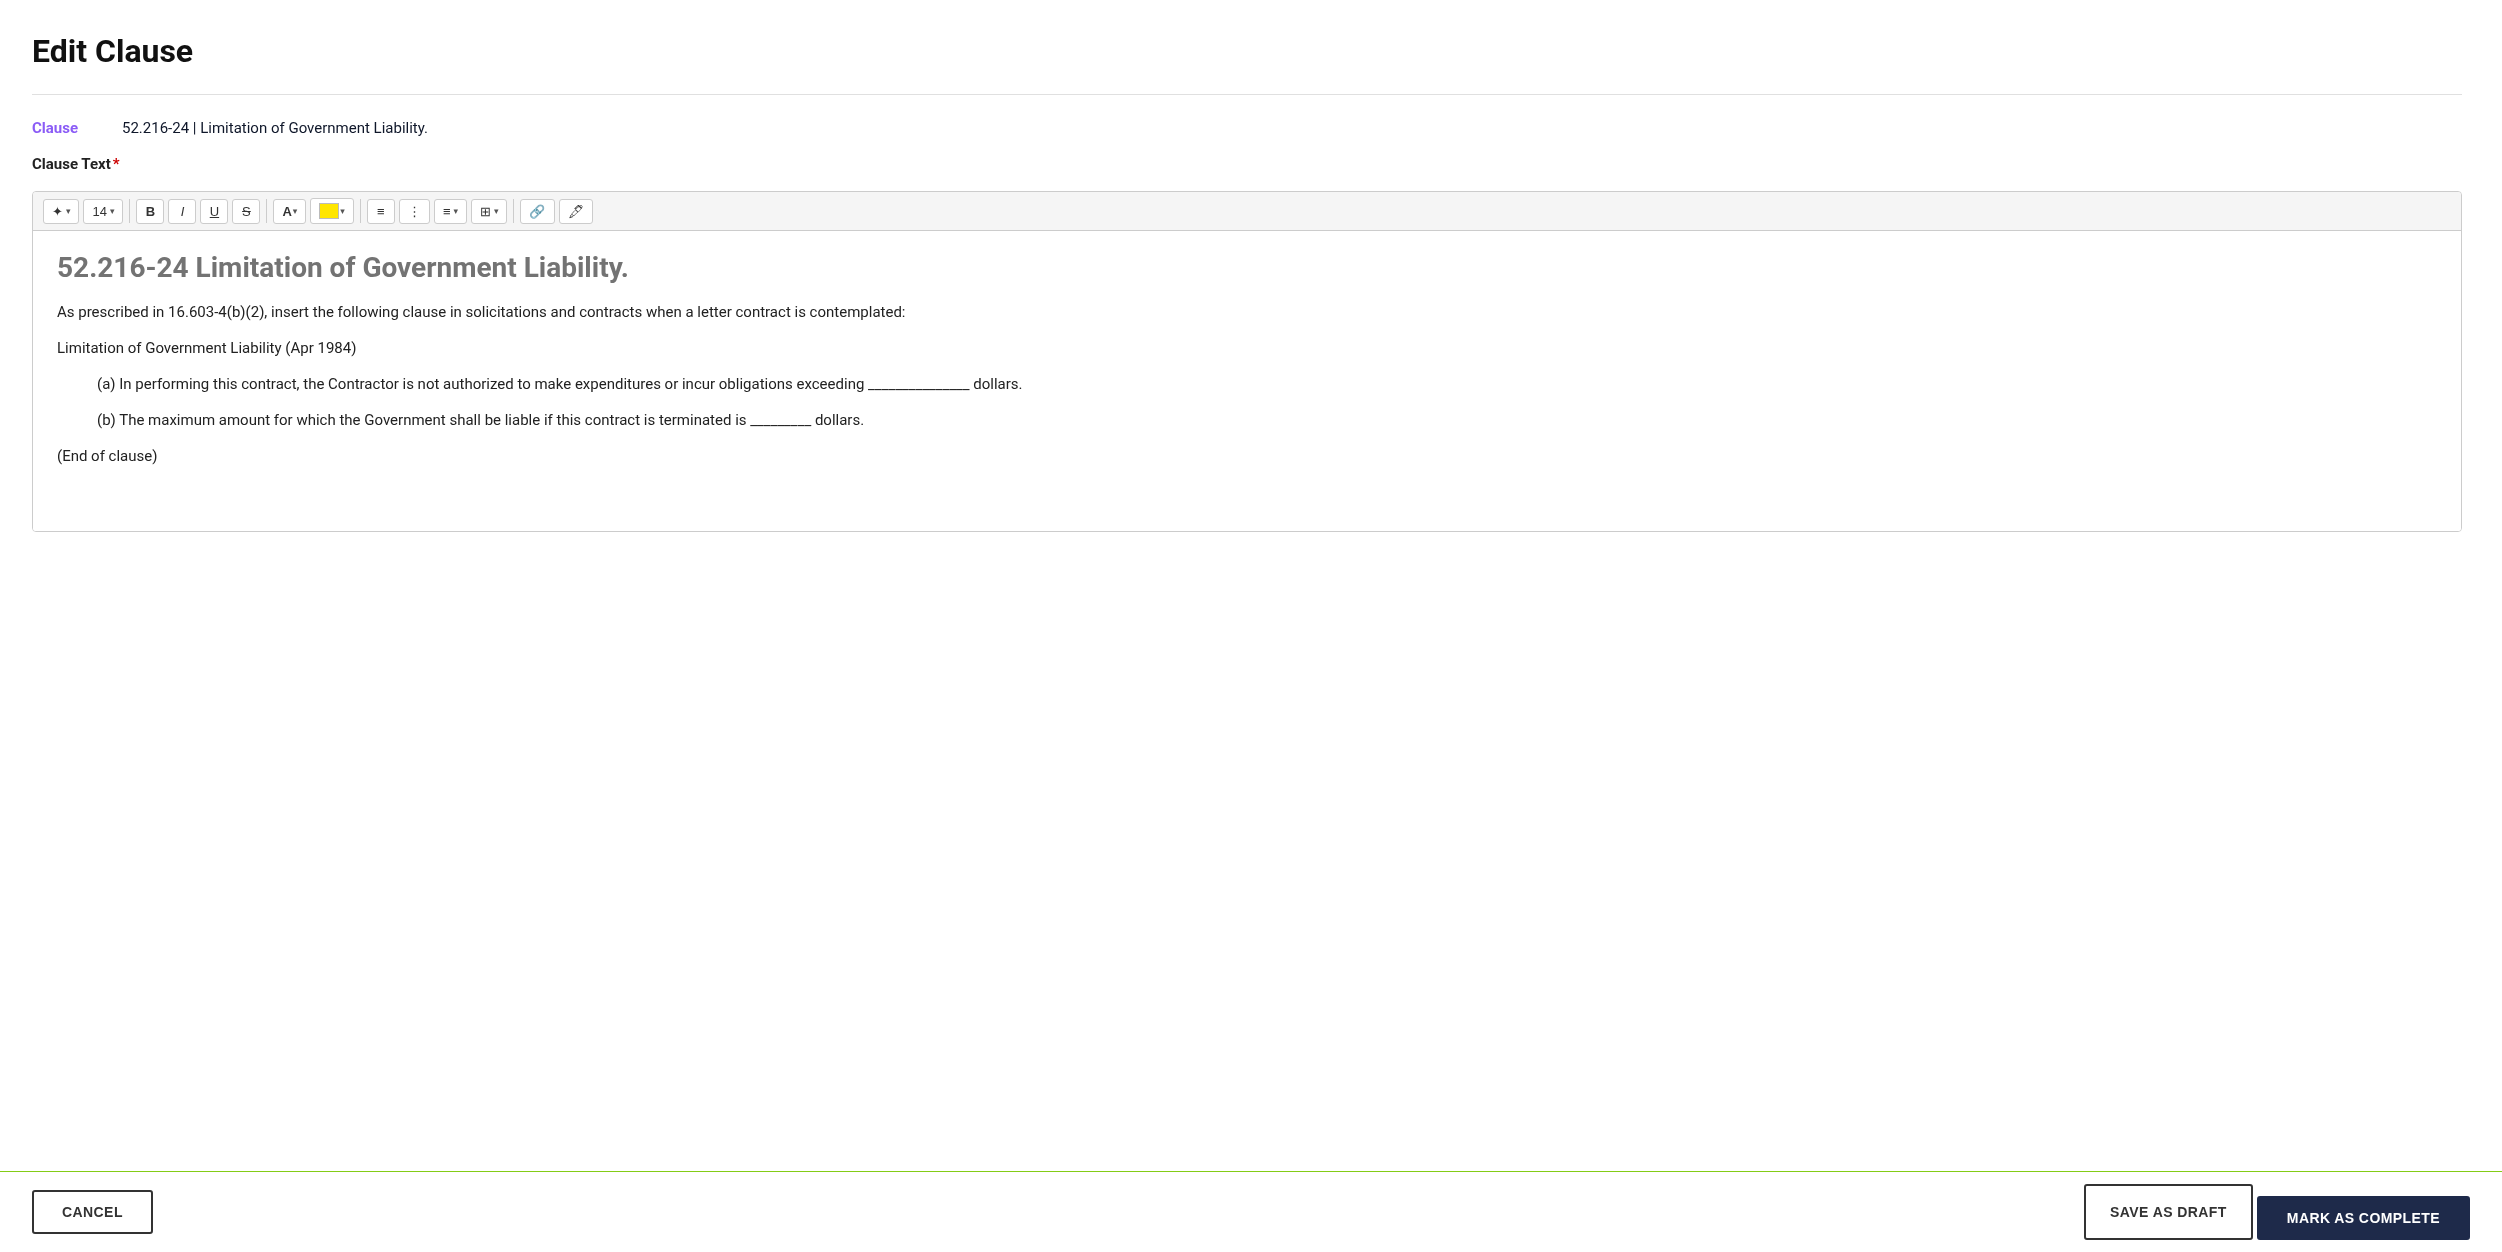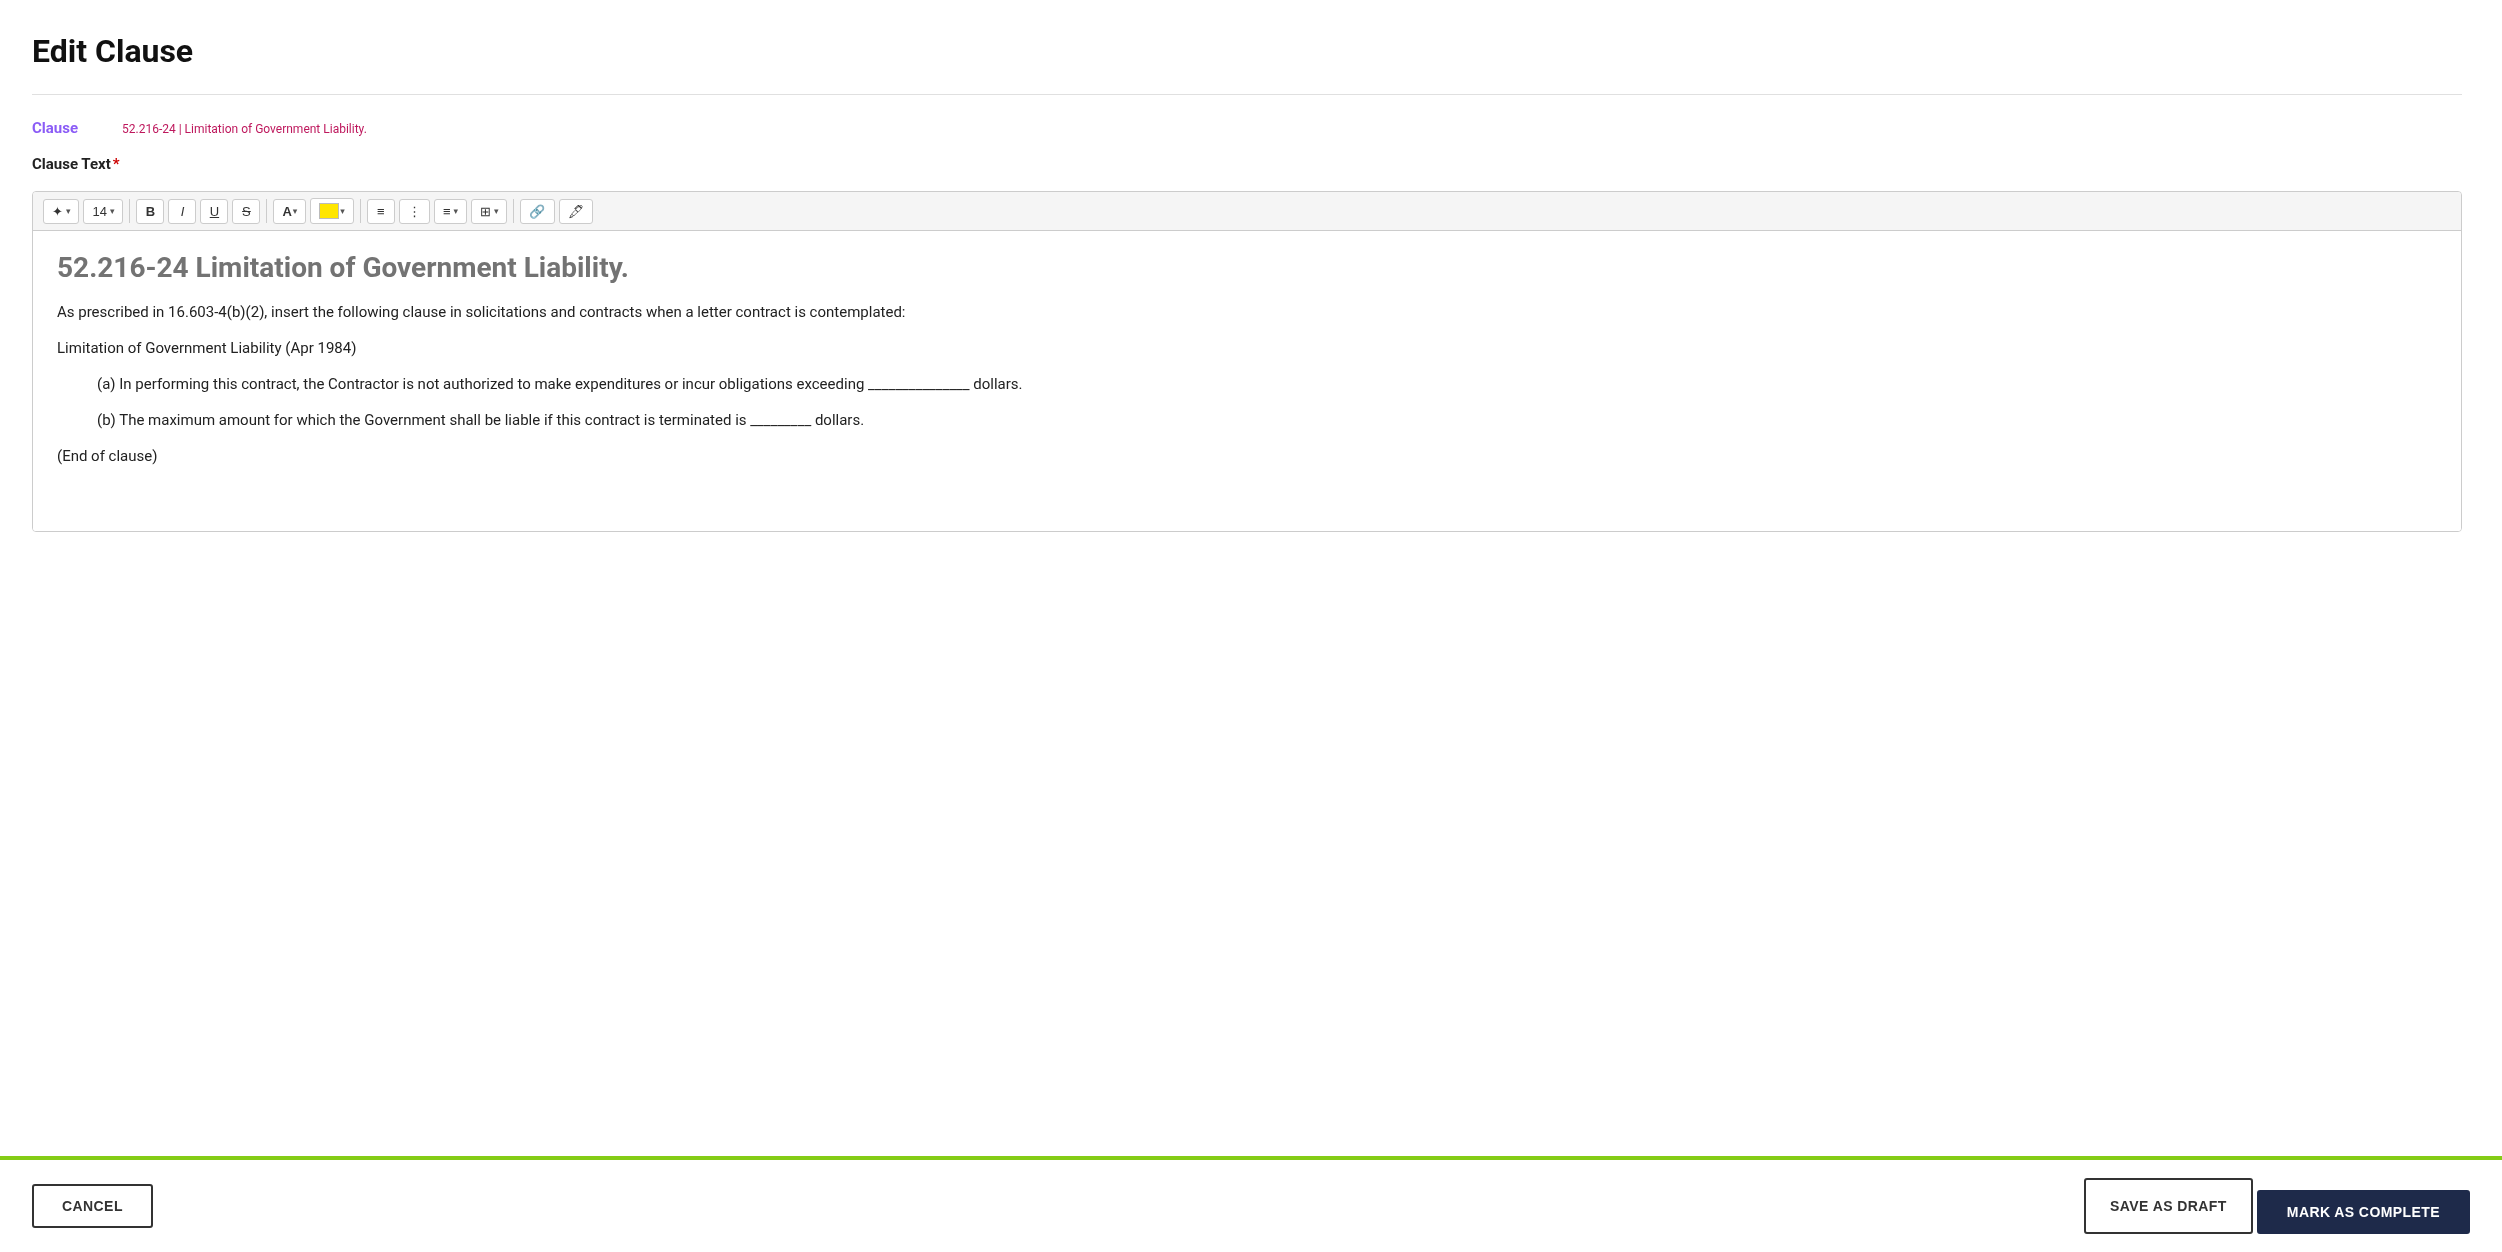--- a/index.html
+++ b/index.html
@@ -31,22 +31,22 @@
       align-items: baseline;
       margin-bottom: 18px;
     }
     .field-label {
       font-weight: 700;
       font-size: 15px;
       min-width: 90px;
       color: #8b5cf6;
     }
     .field-value {
-      font-size: 12px;
-      color: #be185d;
+      font-size: 15px;
+      color: #0f172a;
     }
     .clause-text-label {
       font-weight: 700;
       font-size: 15px;
       margin-bottom: 18px;
     }
     .required-star {
       color: #cc0000;
       margin-left: 2px;
     }
@@ -121,23 +121,23 @@
       color: #222;
     }
     .editor-indented {
       font-size: 15px;
       margin-bottom: 12px;
       line-height: 1.6;
       color: #222;
       padding-left: 40px;
     }
     .footer-bar {
-      border-top: 4px solid #84cc16;
-      background: #fff;
-      padding: 18px 32px;
+      border-top: 1px solid #84cc16;
+      background: #fff;
+      padding: 12px 32px;
       display: flex;
       align-items: center;
       justify-content: space-between;
     }
     .footer-right {
       display: flex;
       gap: 4px;
     }
     .btn-cancel {
       background: #fff;

